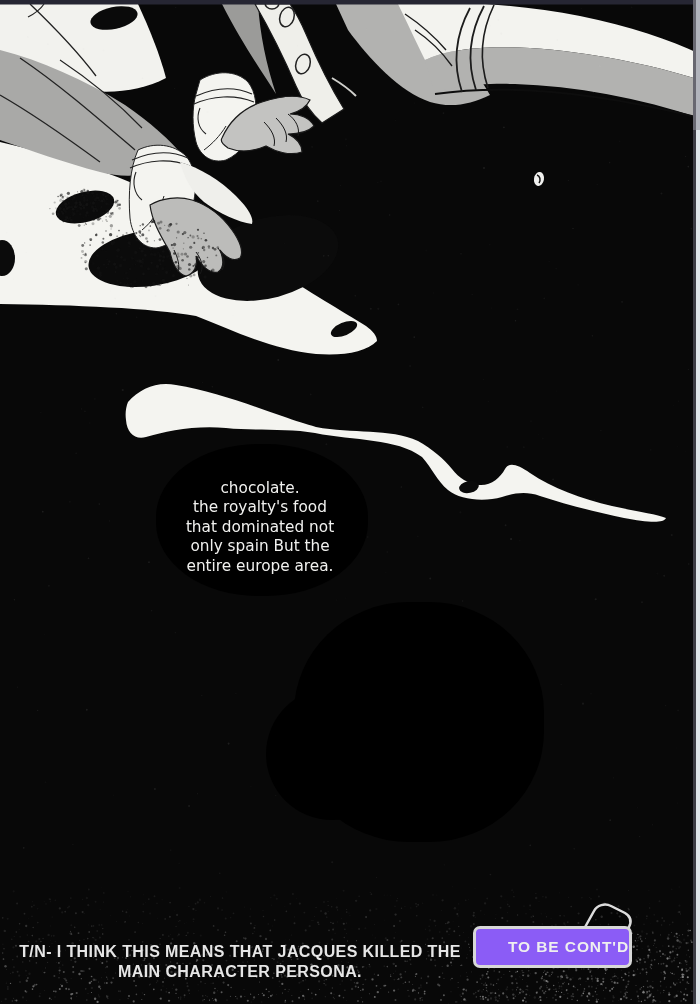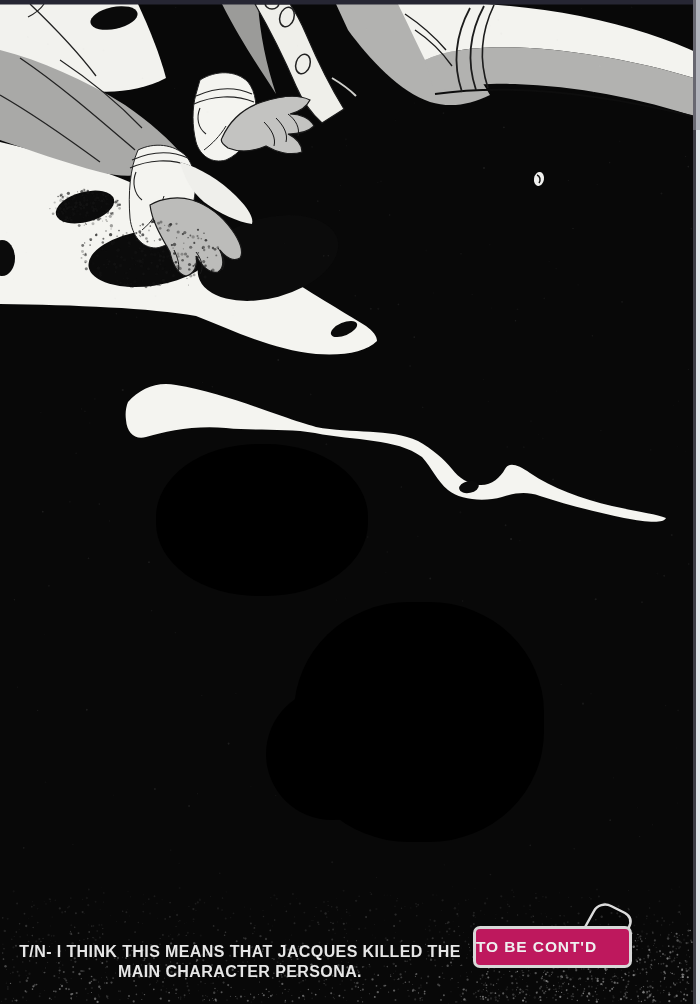--- a/index.html
+++ b/index.html
@@ -7,22 +7,22 @@
         font-family:"DejaVu Sans",sans-serif;}
   #art{position:absolute;left:0;top:0;z-index:1;}
   .blob{position:absolute;background:#000;z-index:2;}
   .narration{position:absolute;z-index:3;color:#f1f1ef;text-align:center;
              font-size:15.3px;line-height:19.4px;white-space:pre-line;
              font-family:"DejaVu Sans",sans-serif;}
   #tn-note{position:absolute;z-index:3;color:#e6e6e6;text-align:center;
            font-family:"Liberation Sans",sans-serif;font-weight:bold;
            font-size:16px;line-height:20px;letter-spacing:.4px;white-space:pre-line;}
   #contd{position:absolute;left:473px;top:926px;width:159px;height:42px;z-index:4;
-         background:#be185d;border:3px solid #d8d8d8;border-radius:7px;
-         display:flex;align-items:center;justify-content:flex-start;box-sizing:border-box;
+         background:#8b5cf6;border:3px solid #d8d8d8;border-radius:7px;
+         display:flex;align-items:center;justify-content:flex-end;box-sizing:border-box;
          color:#efefef;font-family:"Liberation Sans",sans-serif;font-weight:bold;
          font-size:15.5px;letter-spacing:.9px;}
 </style>
 </head>
 <body>
 
 <div id="page">
 
   <svg id="art" width="700" height="1004" viewBox="0 0 700 1004">
 
@@ -2568,20 +2568,25 @@
         <circle cx="80.3" cy="214.2" r="1.19" fill="#161616" opacity="0.346"></circle>
         <circle cx="71.9" cy="207.0" r="0.84" fill="#161616" opacity="0.693"></circle>
         <circle cx="73.1" cy="209.3" r="1.32" fill="#161616" opacity="0.683"></circle>
       </g>
   </svg>
 
   <div class="blob" style="left:156px;top:444px;width:212px;height:152px;border-radius:48%;"></div>
   <div class="blob" style="left:294px;top:602px;width:250px;height:240px;border-radius:46%;"></div>
   <div class="blob" style="left:266px;top:688px;width:132px;height:132px;border-radius:50%;"></div>
 
+  <div class="narration" style="left:150px;top:479px;width:220px;">chocolate.
+the royalty's food
+that dominated not
+only spain But the
+entire europe area.</div>
 
   <div id="tn-note" style="left:10px;top:910px;width:460px;margin-top:32px;">T/N- I THINK THIS MEANS THAT JACQUES KILLED THE
 MAIN CHARACTER PERSONA.</div>
 
   <div id="contd">
     <span>TO BE CONT'D</span>
   </div>
 
 </div>
 

